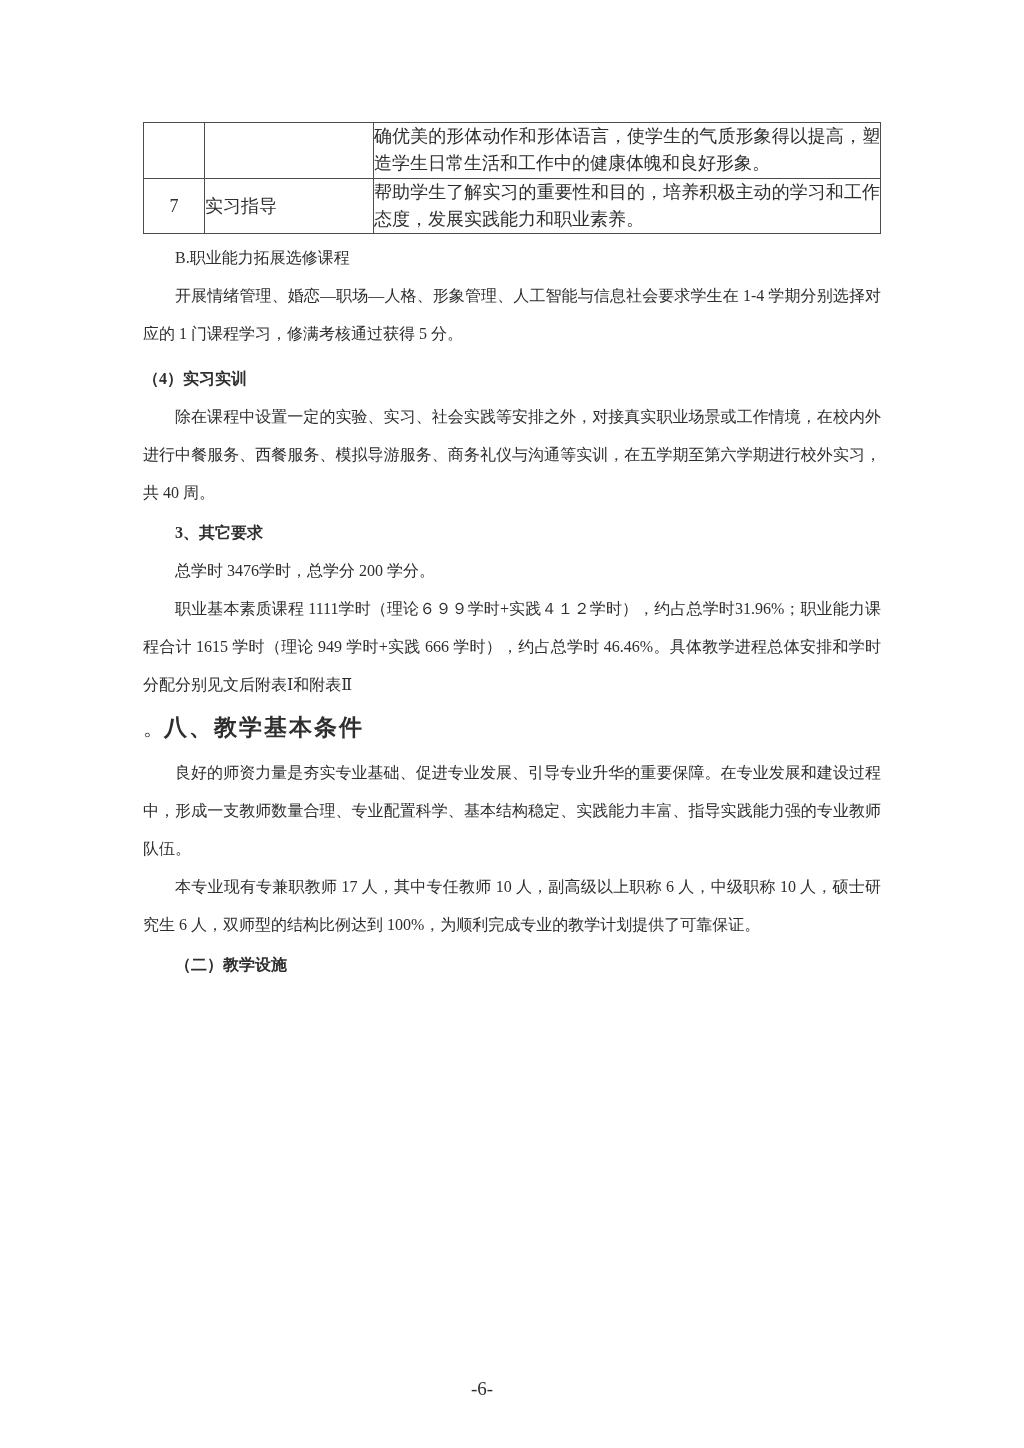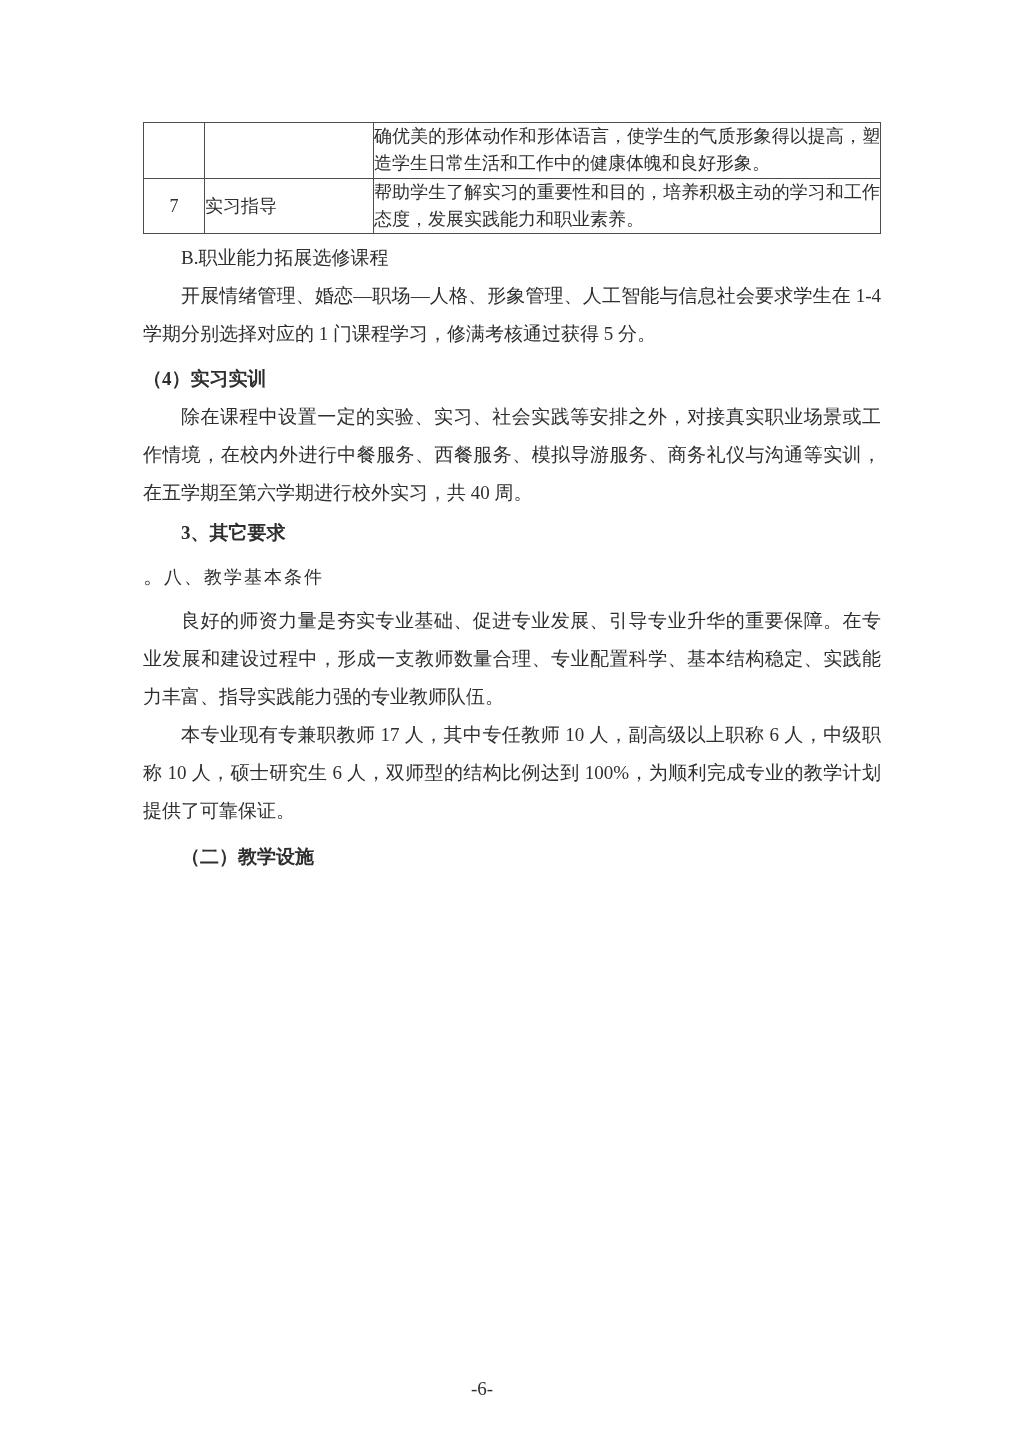--- a/index.html
+++ b/index.html
@@ -41,49 +41,49 @@
     padding: 1px 7px;
     text-align: justify;
   }
   tr.row-a { height: 56px; }
   tr.row-b { height: 54px; }
   tr.row-a td.col-desc { vertical-align: top; }
 
   
   .para, .h-sub, .h-plain {
     margin: 0;
-    font-size: 19px;
+    font-size: 16px;
     line-height: 38px;
     text-align: justify;
   }
   .para   { text-indent: 2em; }
   .h-plain{ text-indent: 2em; font-weight: normal; }
   .h-sub  { text-indent: 2em; font-weight: bold; }
   .h-sub.no-indent { text-indent: 0; }
 
   .mt-b-head   { margin-top: 5px; }
   .mt-sec4     { margin-top: 7px; }
   .mt-sec3     { margin-top: 2px; }
   .mt-hours    { margin-top: 20px; }
-  .mt-facility { margin-top: 8px; }
+  .mt-facility { margin-top: 2px; }
 
   
   .chapter-line {
     margin: 0;
     line-height: 48px;
     text-align: left;
     white-space: nowrap;
   }
   .chapter-line .period {
     font-size: 21px;
     font-weight: normal;
   }
   .chapter-line .chapter {
-    font-size: 18px;
-    font-weight: normal;
+    font-size: 23px;
+    font-weight: bold;
     letter-spacing: 2px;
   }
 
   .page-number {
     position: absolute;
     left: 0; right: 0;
     top: 1378px;
     text-align: center;
     font-size: 19px;
     color: #2e2e2e;
@@ -111,20 +111,22 @@
     </table>
 
     <p class="h-plain mt-b-head">B.职业能力拓展选修课程</p>
     <p class="para">开展情绪管理、婚恋—职场—人格、形象管理、人工智能与信息社会要求学生在 1-4 学期分别选择对应的 1 门课程学习，修满考核通过获得 5 分。</p>
 
     <p class="h-sub no-indent mt-sec4">（4）实习实训</p>
     <p class="para">除在课程中设置一定的实验、实习、社会实践等安排之外，对接真实职业场景或工作情境，在校内外进行中餐服务、西餐服务、模拟导游服务、商务礼仪与沟通等实训，在五学期至第六学期进行校外实习，共 40 周。</p>
 
     <p class="h-sub mt-sec3">3、其它要求</p>
 
+    <p class="para">总学时 3476学时，总学分 200 学分。</p>
+    <p class="para">职业基本素质课程 1111学时（理论６９９学时+实践４１２学时），约占总学时31.96%；职业能力课程合计 1615 学时（理论 949 学时+实践 666 学时），约占总学时 46.46%。具体教学进程总体安排和学时分配分别见文后附表Ⅰ和附表Ⅱ</p>
 
     <p class="chapter-line"><span class="period">。</span><span class="chapter">八、教学基本条件</span></p>
 
     <p class="para">良好的师资力量是夯实专业基础、促进专业发展、引导专业升华的重要保障。在专业发展和建设过程中，形成一支教师数量合理、专业配置科学、基本结构稳定、实践能力丰富、指导实践能力强的专业教师队伍。</p>
     <p class="para">本专业现有专兼职教师 17 人，其中专任教师 10 人，副高级以上职称 6 人，中级职称 10 人，硕士研究生 6 人，双师型的结构比例达到 100%，为顺利完成专业的教学计划提供了可靠保证。</p>
 
     <p class="h-sub mt-facility">（二）教学设施</p>
 
   </div>
 

